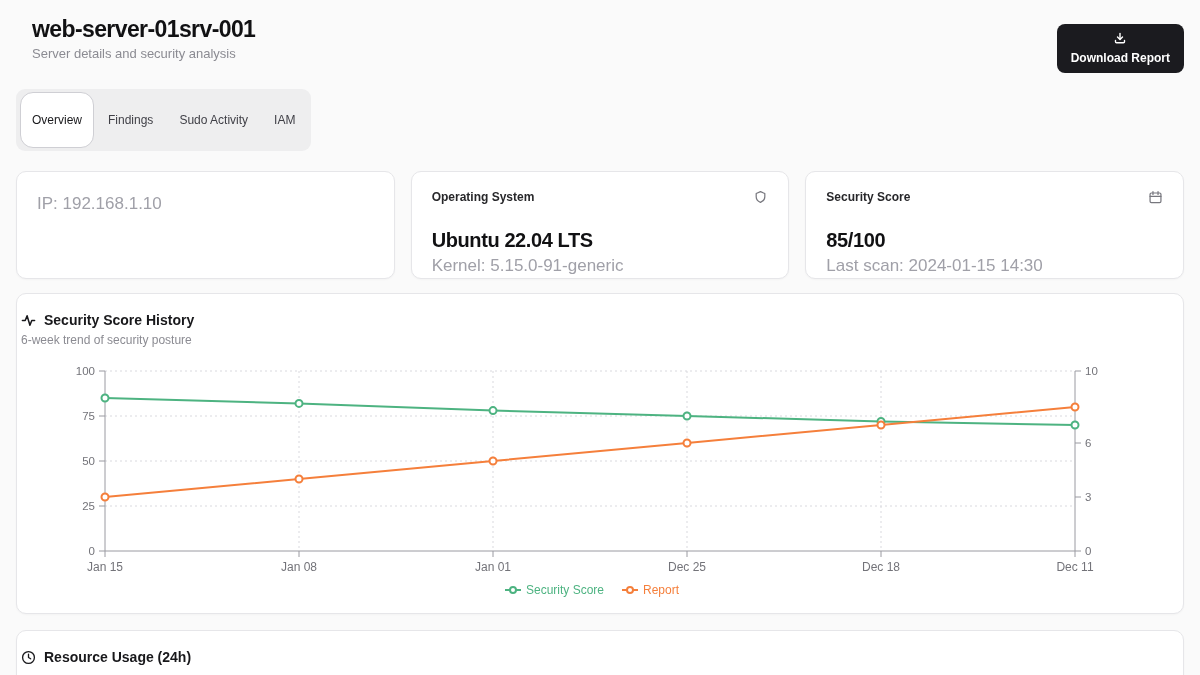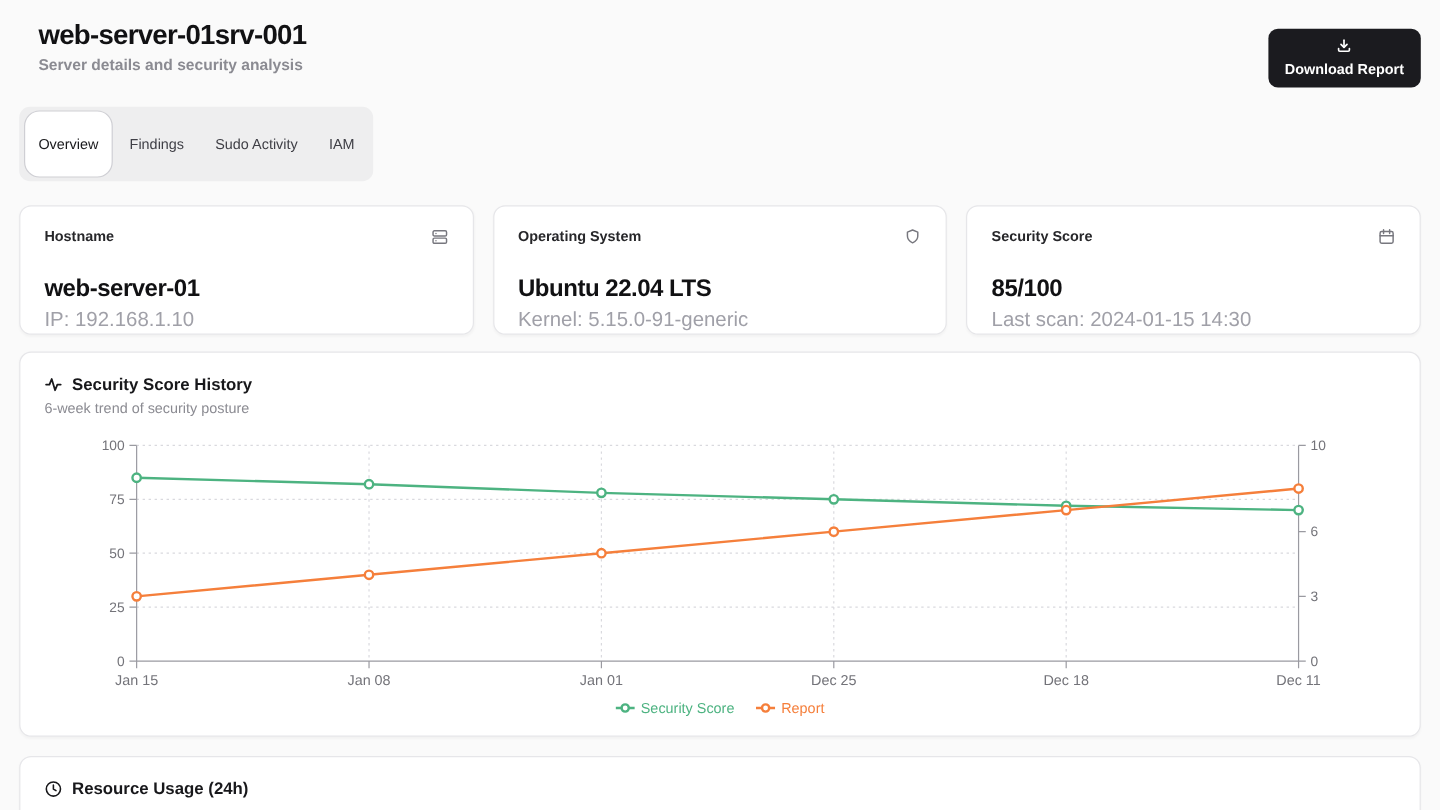--- a/index.html
+++ b/index.html
@@ -7,21 +7,21 @@
   body {
     background:#fafafa;
     font-family:"Liberation Sans", sans-serif;
     color:#18181b;
   }
   .page { padding:16px; }
 
   
   .page-header { display:flex; justify-content:space-between; align-items:flex-start; margin-bottom:16px;margin-left:16px; }
   .page-title { font-size:23px; font-weight:700; letter-spacing:-0.6px; color:#111113; line-height:1.15; }
-  .page-subtitle { font-size:13px; color:#8b8b92; margin-top:4px;font-weight:bold; }
+  .page-subtitle { font-size:13px; color:#8b8b92; margin-top:4px; }
   .btn-dark {
     display:flex; align-items:center; gap:7px;
     background:#1b1b1f; color:#fff; border:none; border-radius:8px;
     font-family:"Liberation Sans", sans-serif;
     font-size:12px; font-weight:600; padding:8px 14px; margin-top:8px; cursor:pointer;flex-direction:column;
   }
   .btn-dark svg { display:block; }
 
   
   .tabs {
@@ -43,21 +43,21 @@
   }
   .card-top { display:flex; justify-content:space-between; align-items:flex-start; }
   .card-label { font-size:12px; font-weight:700; color:#27272a; }
   .card-icon { color:#77777e; }
   .card-value { font-size:20px; font-weight:700; letter-spacing:-0.4px; color:#111113; margin-top:20px; }
   .card-sub { font-size:17px; color:#a0a0a8; margin-top:4px; }
 
   
   .panel {
     background:#fff; border:1px solid #e6e6e9; border-radius:10px;
-    padding:18px 20px 14px 20px; box-shadow:0 1px 2px rgba(0,0,0,0.03);
+    padding:18px 20px 14px 4px; box-shadow:0 1px 2px rgba(0,0,0,0.03);
   }
   .panel + .panel { margin-top:16px; }
   .panel-resource { height:220px; }
   .panel-title-row { display:flex; align-items:center; gap:8px; }
   .panel-title { font-size:14px; font-weight:700; color:#18181b; }
   .panel-subtitle { font-size:12px; color:#8b8b92; margin-top:5px; }
   .panel-icon { color:#18181b; display:flex; }
   .chart-wrap { margin-top:16px; }
   .chart-svg { display:block; width:100%; }
 
@@ -93,31 +93,20 @@
     <div class="tab active">Overview</div>
     <div class="tab">Findings</div>
     <div class="tab">Sudo Activity</div>
     <div class="tab">IAM</div>
   </div>
 
   
   <div class="cards-row">
 
     <div class="card">
-      <div class="card-top">
-        <span class="card-label">Hostname</span>
-        <span class="card-icon">
-          <svg width="15" height="15" viewBox="0 0 16 16" fill="none" stroke="currentColor" stroke-width="1.3" stroke-linecap="round">
-            <rect x="2" y="2.5" width="12" height="4.6" rx="1.2"></rect>
-              <rect x="2" y="9" width="12" height="4.6" rx="1.2"></rect>
-            <path d="M4.6 4.8h.01M4.6 11.3h.01"></path>
-          </svg>
-        </span>
-      </div>
-      <div class="card-value">web-server-01</div>
       <div class="card-sub">IP: 192.168.1.10</div>
     </div>
 
     <div class="card">
       <div class="card-top">
         <span class="card-label">Operating System</span>
         <span class="card-icon">
           <svg width="15" height="15" viewBox="0 0 16 16" fill="none" stroke="currentColor" stroke-width="1.3" stroke-linejoin="round">
             <path d="M8 1.8l4.6 1.9v3.4c0 3-2 4.9-4.6 6.1-2.6-1.2-4.6-3.1-4.6-6.1V3.7L8 1.8z"></path>
           </svg>

